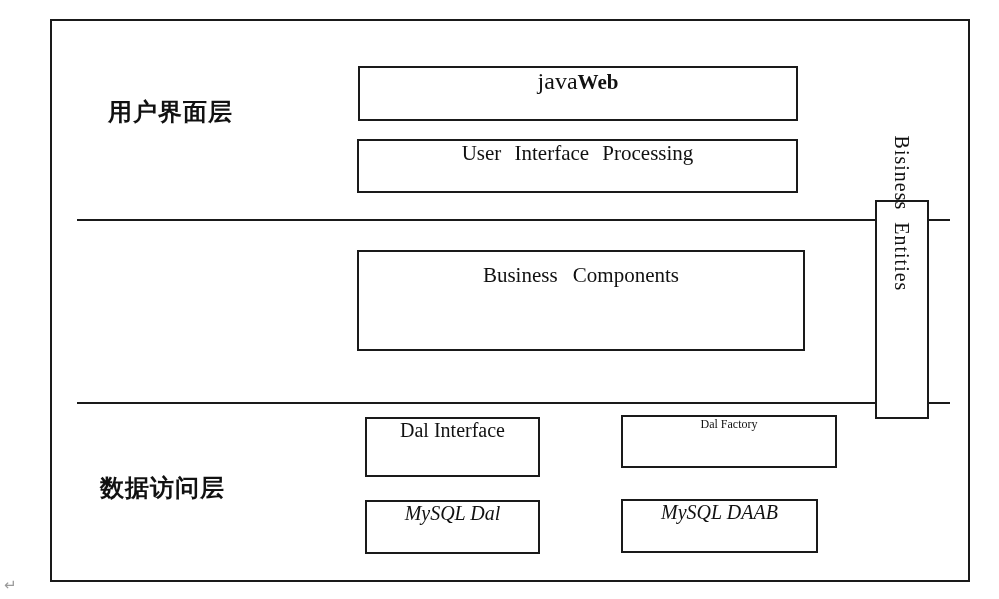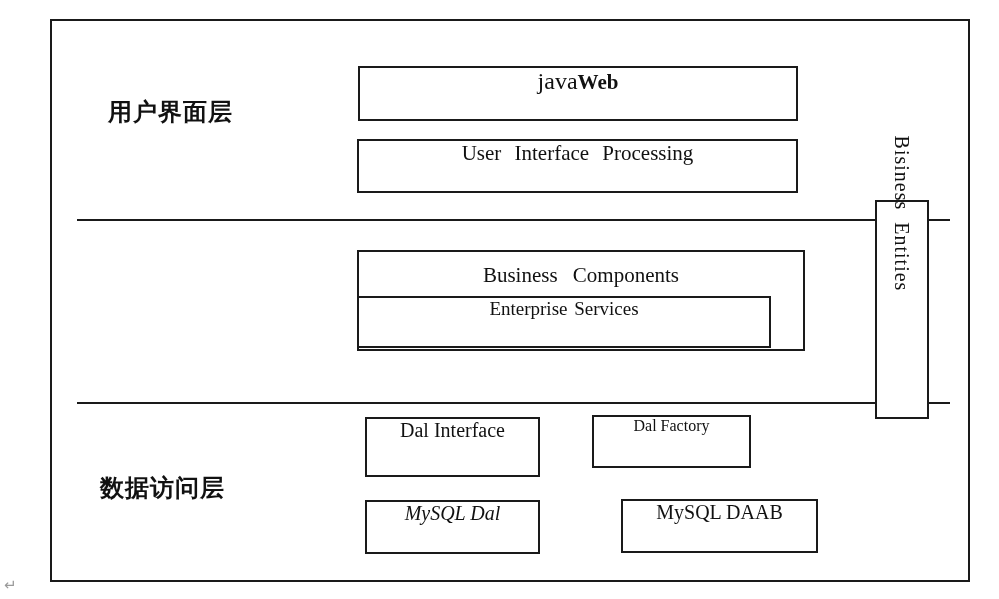--- a/index.html
+++ b/index.html
@@ -60,23 +60,23 @@
   .box-bc .bc-text { margin-top: 11px; }
   .box-es      { left: 357px; top: 296px; width: 414px; height: 52px; font-size: 19px; word-spacing: 2px; }
   .box-be      { left: 875px; top: 200px; width: 54px; height: 219px; font-size: 20px; }
   .box-be .vertical-text {
     transform: rotate(90deg);
     white-space: nowrap;
     letter-spacing: 1px;
     word-spacing: 6px;
   }
   .box-dal-interface { left: 365px; top: 417px; width: 175px; height: 60px; font-size: 20px; }
-  .box-dal-factory   { left: 592px; top: 415px; width: 159px; height: 53px; font-size: 16px; }
+  .box-dal-factory   { left: 621px; top: 415px; width: 216px; height: 53px; font-size: 12px; }
   .box-mysql-dal     { left: 365px; top: 500px; width: 175px; height: 54px; font-size: 20px; font-style: italic; }
-  .box-mysql-daab    { left: 621px; top: 499px; width: 197px; height: 54px; font-size: 20px; }
+  .box-mysql-daab    { left: 621px; top: 499px; width: 197px; height: 54px; font-size: 20px; font-style: italic; }
 
   .return-mark {
     left: 4px; top: 576px;
     font-family: "DejaVu Sans", sans-serif;
     font-size: 15px;
     color: #9a9a9a;
   }
 </style>
 </head>
 <body>
@@ -96,23 +96,20 @@
       <span class="prefix">java</span><span class="suffix">Web</span>
     </span>
   </div>
   <div class="abs box box-uip">
     <span>User Interface Processing</span>
   </div>
 
   <div class="abs box box-bc">
     <span class="bc-text">Business Components</span>
   </div>
-  <div class="abs box box-es">
-    <span>Enterprise Services</span>
-  </div>
 
   <div class="abs box box-dal-interface">
     <span>Dal Interface</span>
   </div>
   <div class="abs box box-dal-factory">
     <span>Dal Factory</span>
   </div>
   <div class="abs box box-mysql-dal">
     <span>MySQL Dal</span>
   </div>

